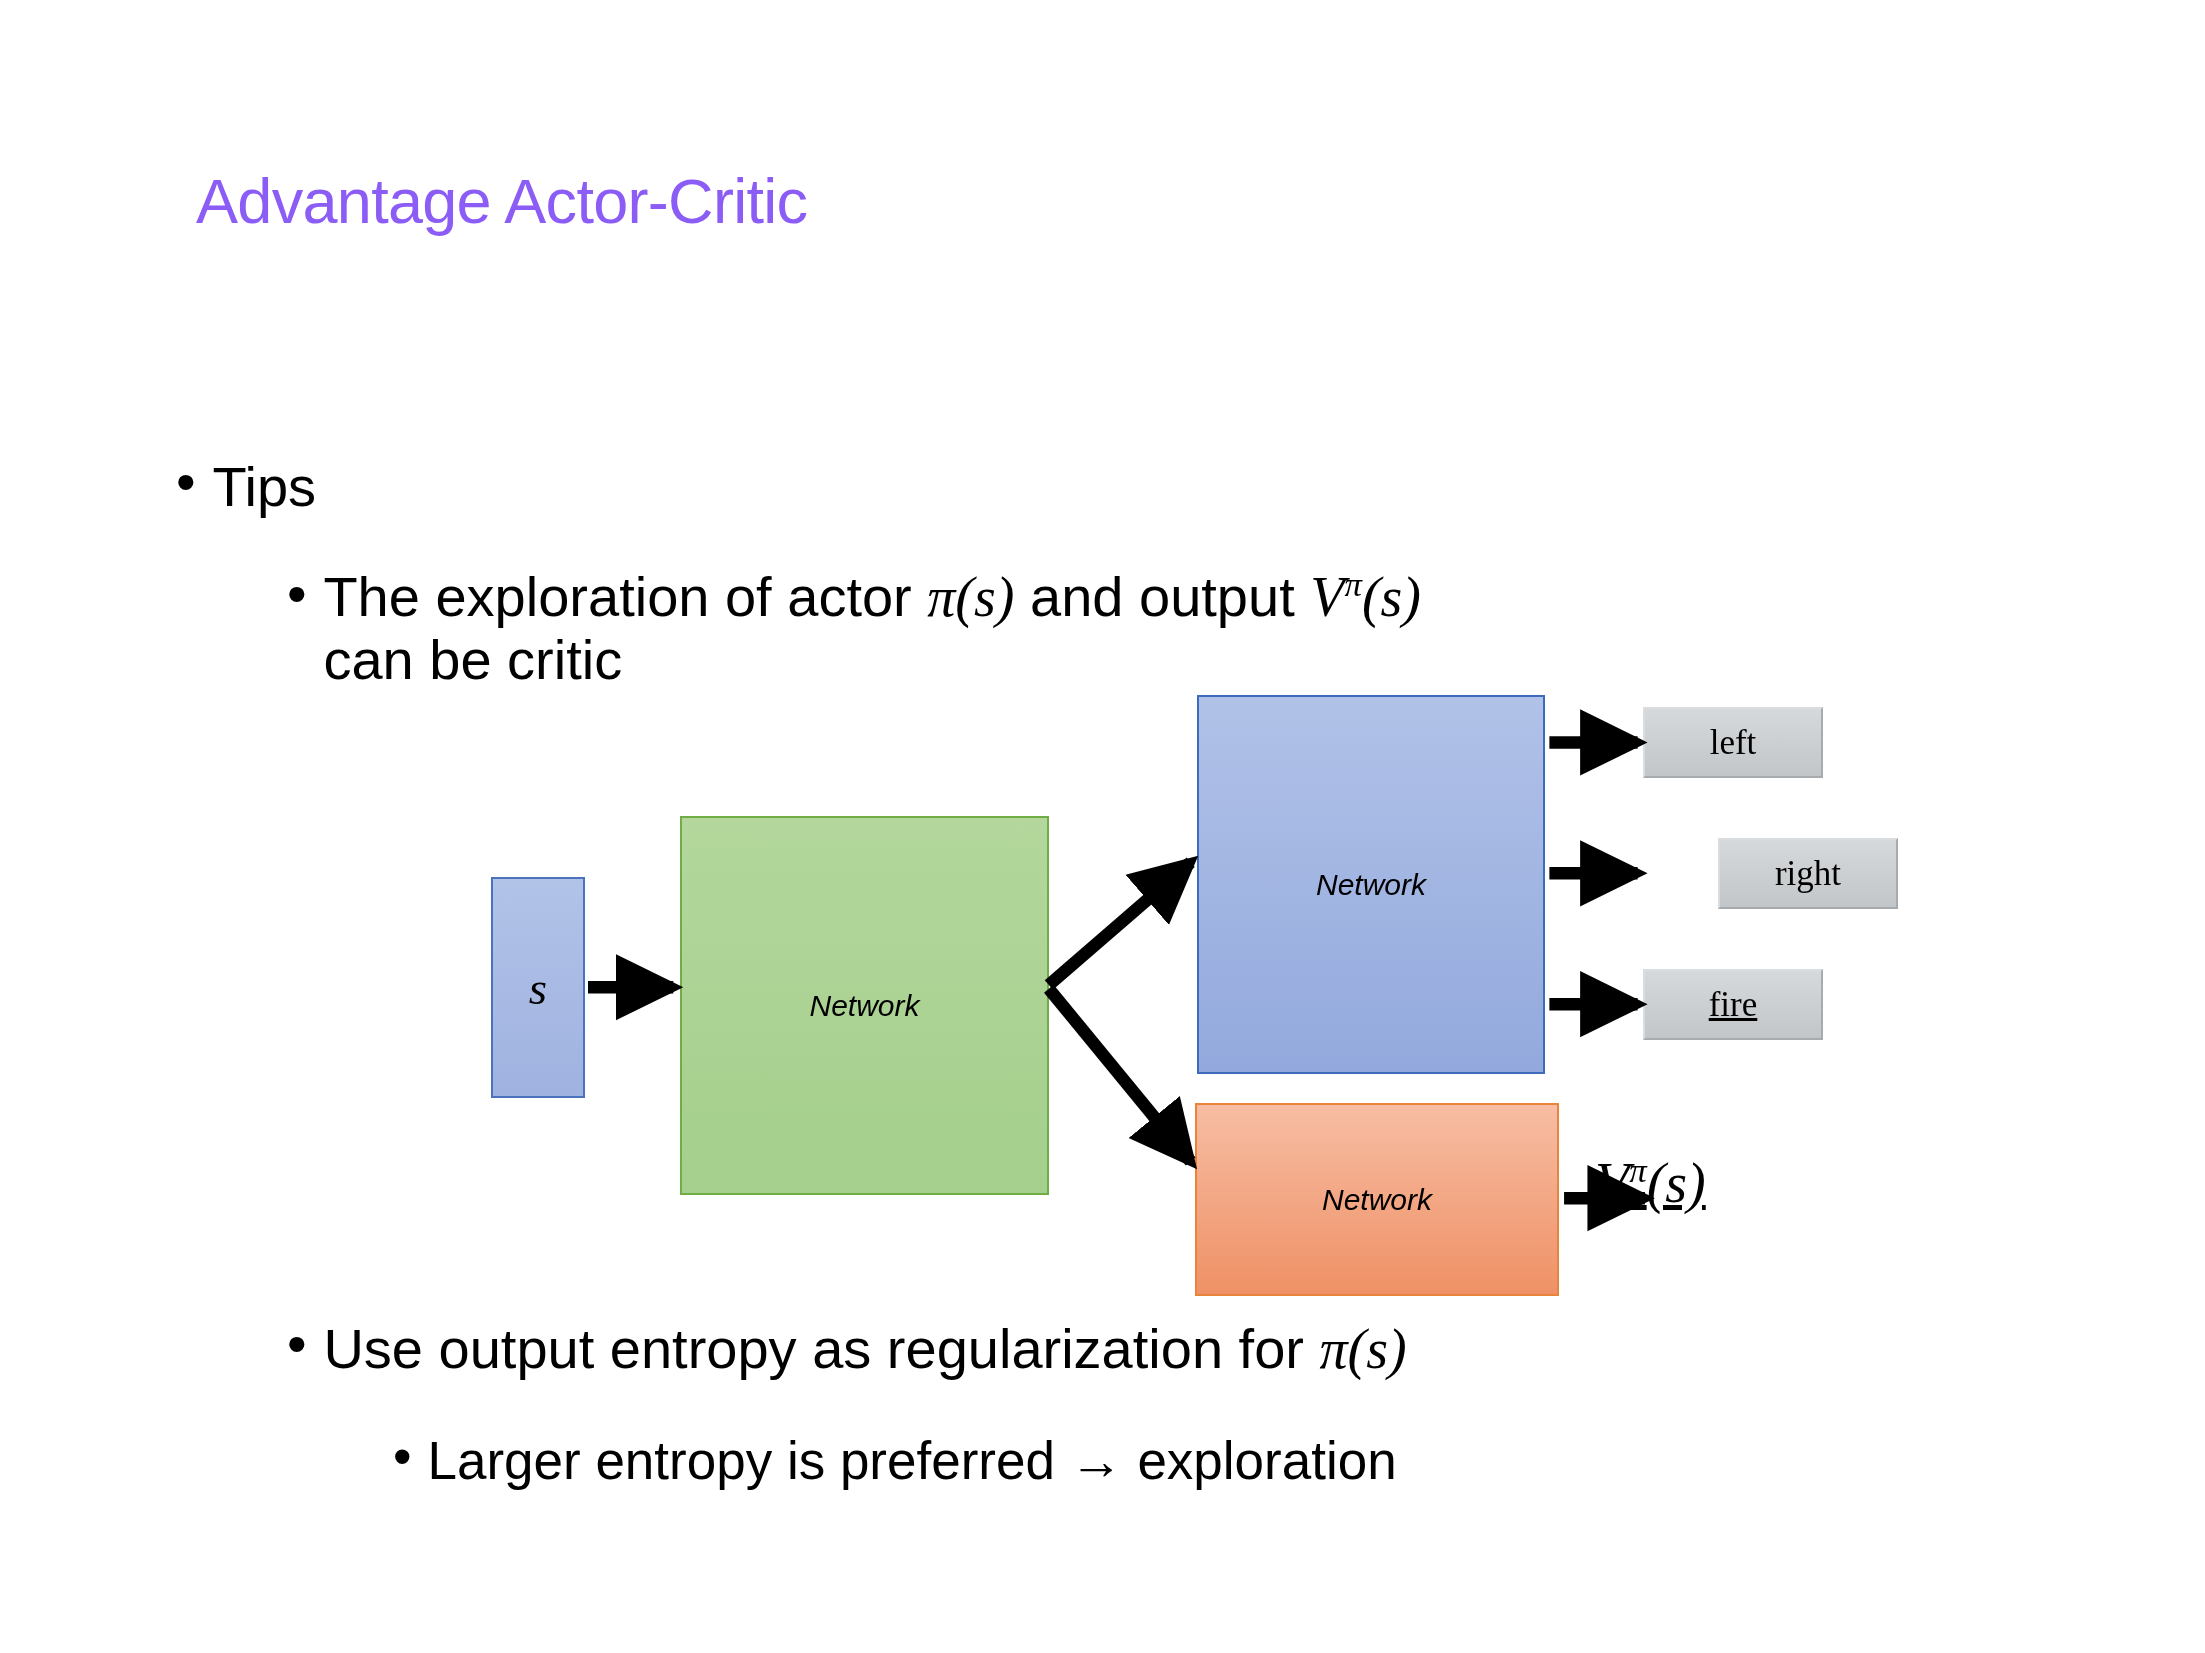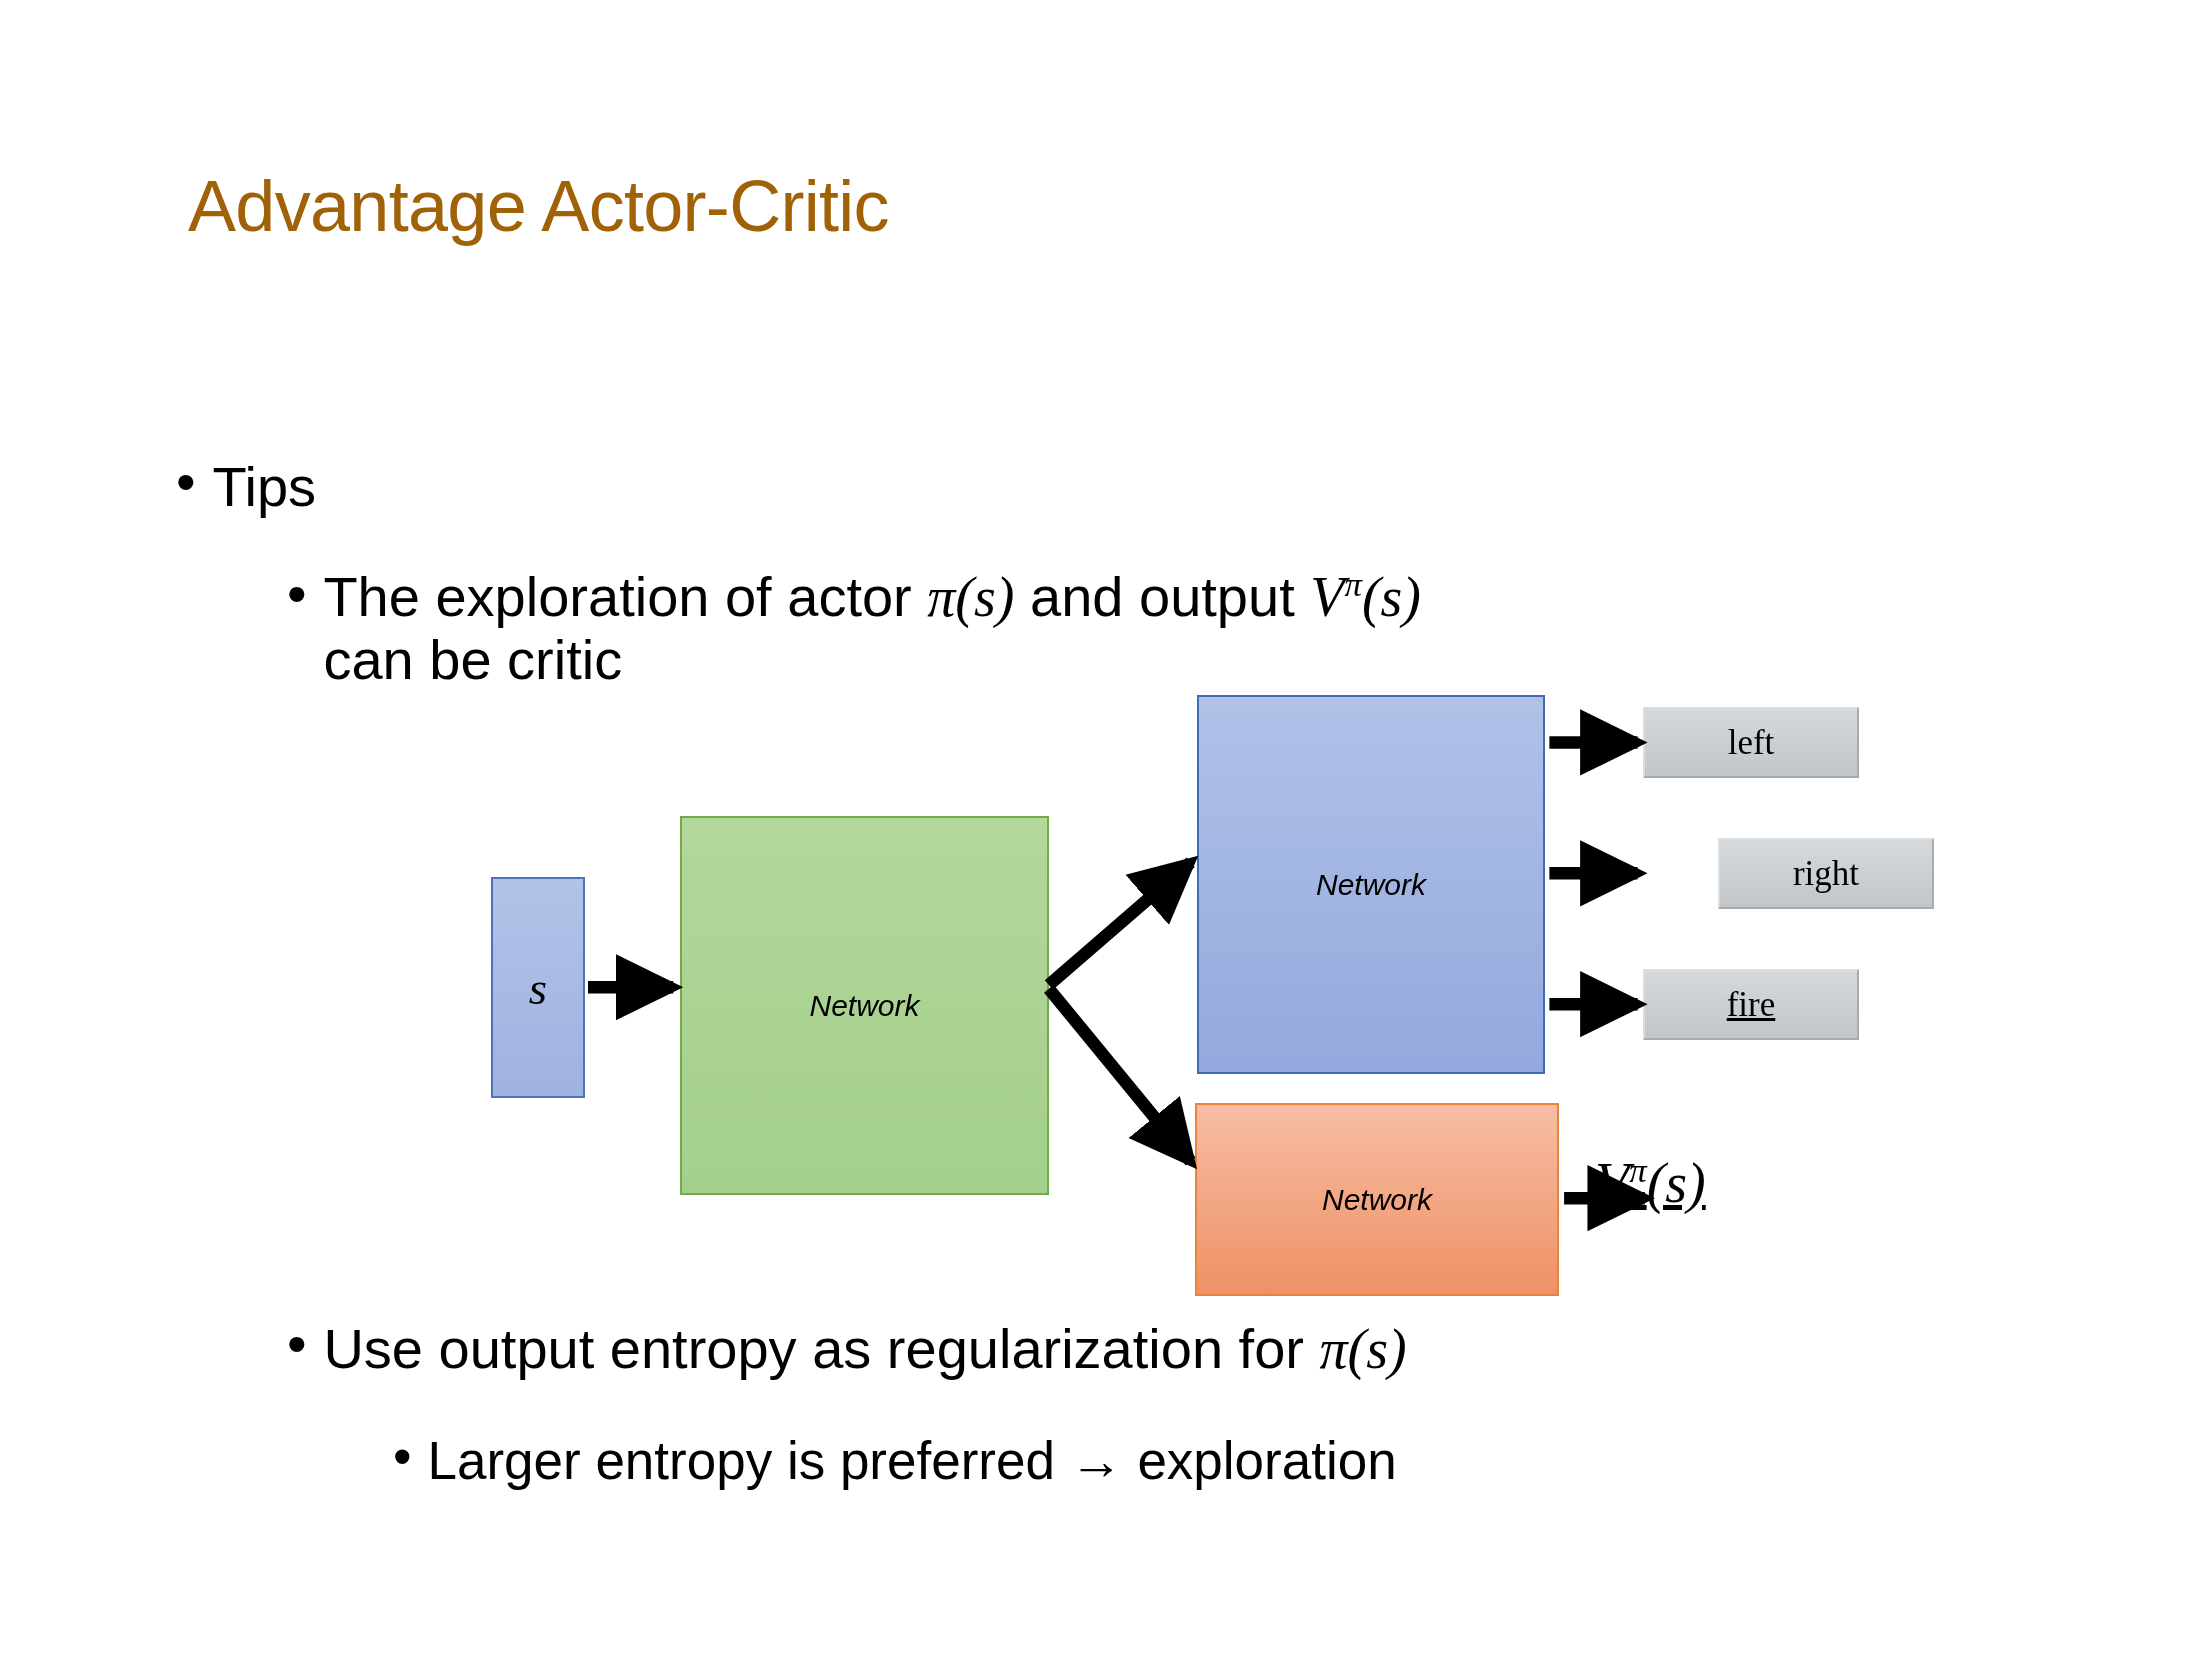--- a/index.html
+++ b/index.html
@@ -9,27 +9,27 @@
     font-family:"Liberation Sans", sans-serif;
     color:#000000;
     overflow:hidden;
     position:relative;
   }
   .slide { position:absolute; inset:0; }
 
   
   .title {
     position:absolute;
-    left:188px; top:165px;
-    font-size:72px;
+    left:196px; top:165px;
+    font-size:63px;
     font-weight:400;
     letter-spacing:-0.7px;
     line-height:1.15;
     white-space:nowrap;
-    color:#a16207;
+    color:#8b5cf6;
   }
 
   
   .bullet {
     position:absolute;
     display:flex;
     align-items:flex-start;
     white-space:nowrap;
   }
   .bullet .dot {
@@ -75,21 +75,21 @@
   }
 
   #orange-net {
     left:1195px; top:1103px; width:364px; height:193px;
     background:linear-gradient(180deg,#f7bda3 0%, #ef9166 100%);
     border:2.2px solid #e8843c;
   }
 
   .outbox {
     position:absolute; box-sizing:border-box;
-    width:216px; height:71px;
+    width:180px; height:71px;
     background:linear-gradient(180deg,#d6d9db 0%, #c2c6c9 100%);
     border-top:2.2px solid #dadddf;
     border-left:2.2px solid #dadddf;
     border-right:2.2px solid #a7abae;
     border-bottom:2.2px solid #a7abae;
     display:flex; align-items:center; justify-content:center;
     font-family:"Liberation Serif", serif;
     font-size:35px; color:#000;
   }
   #out-left  { left:1643px; top:707px;  }

